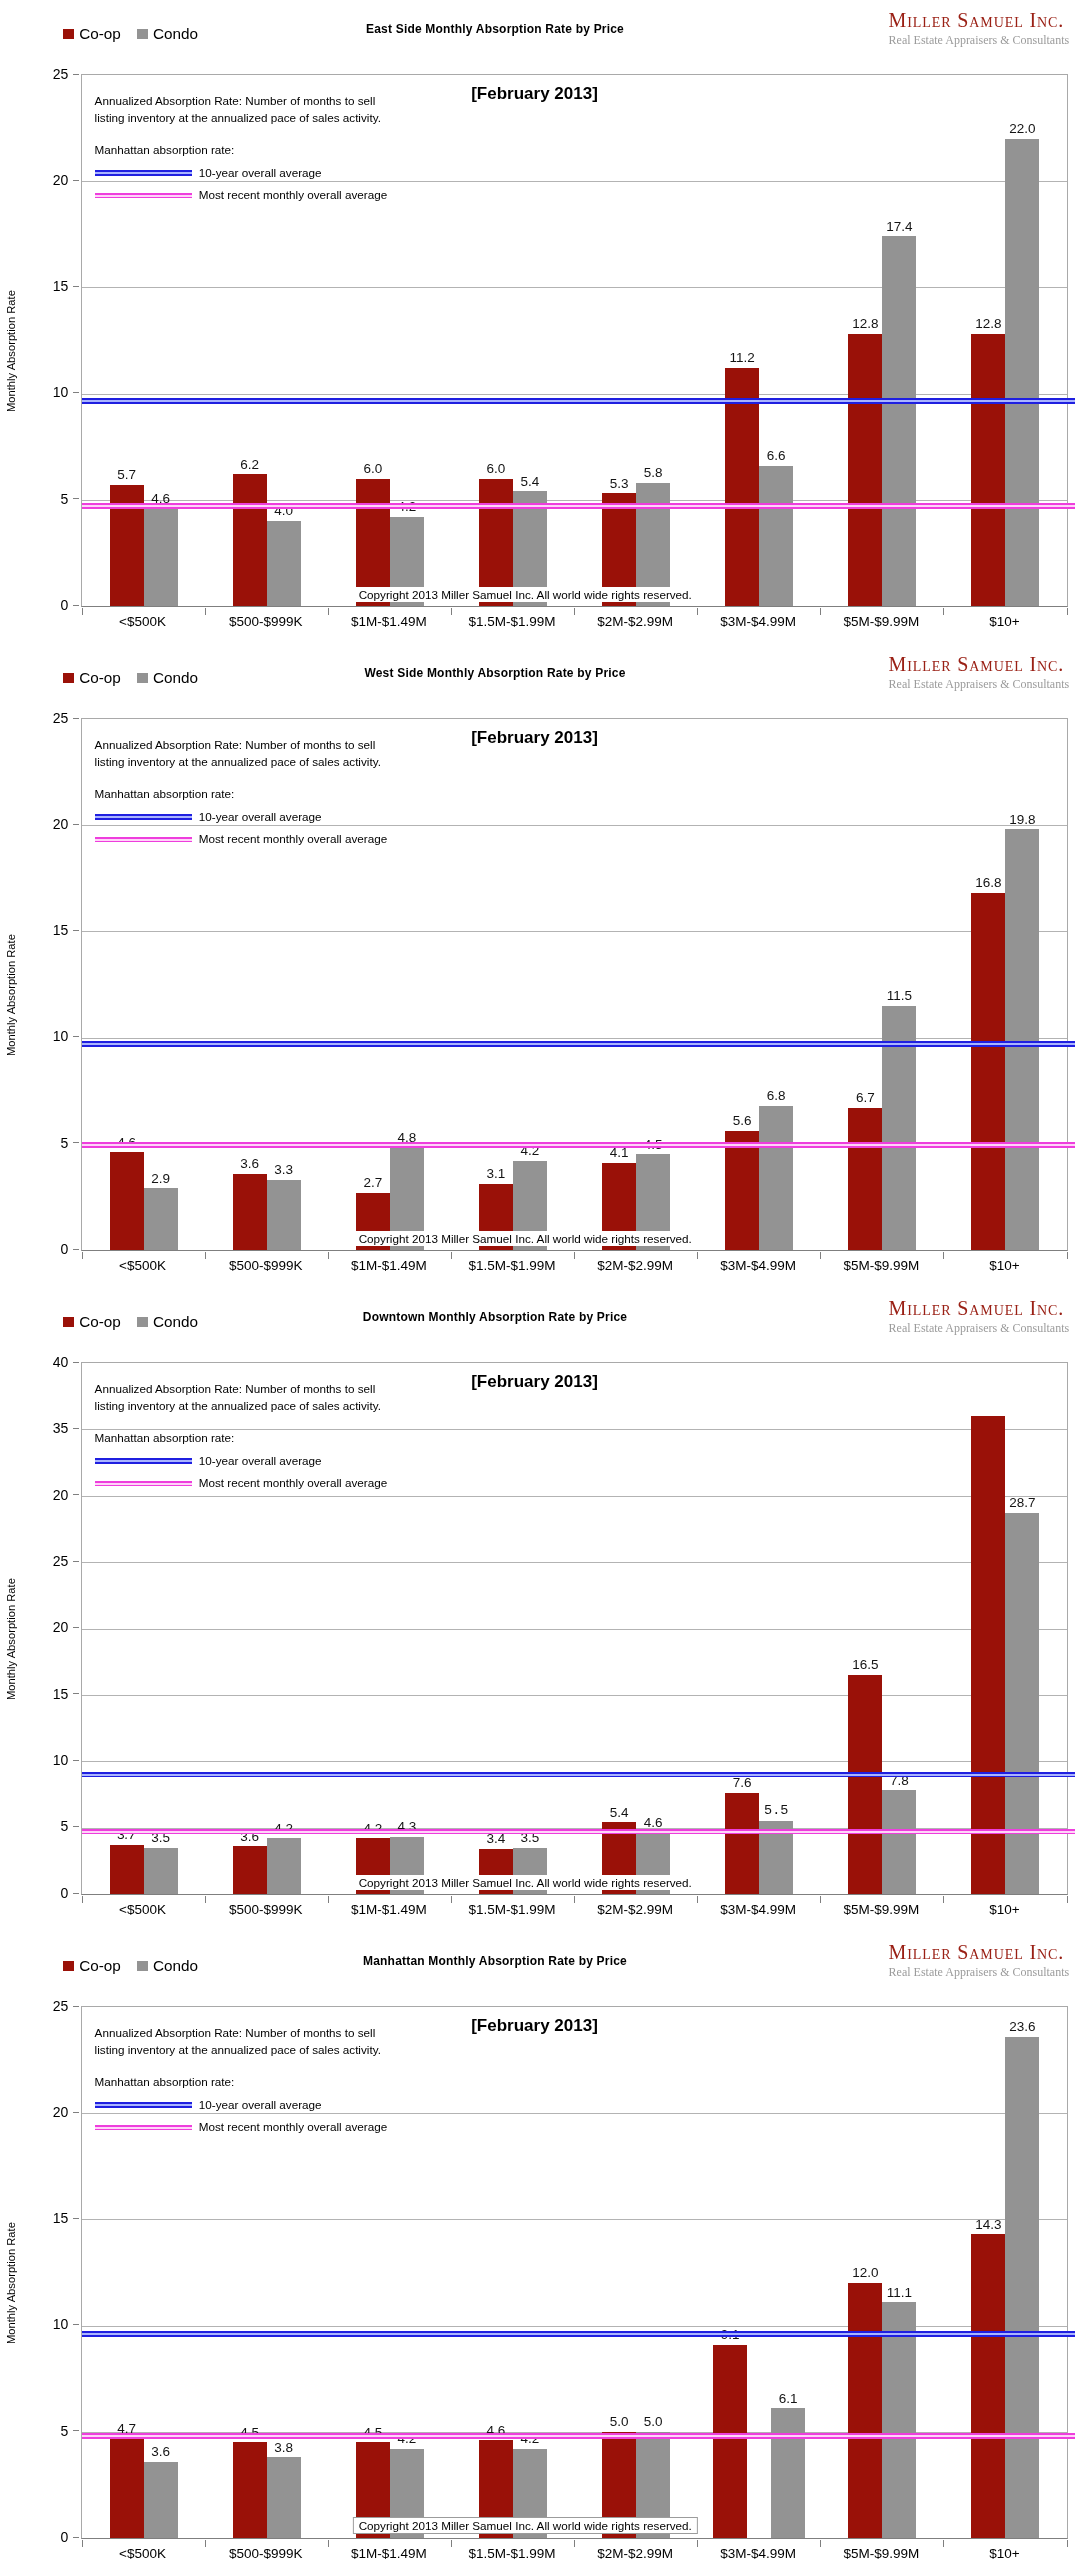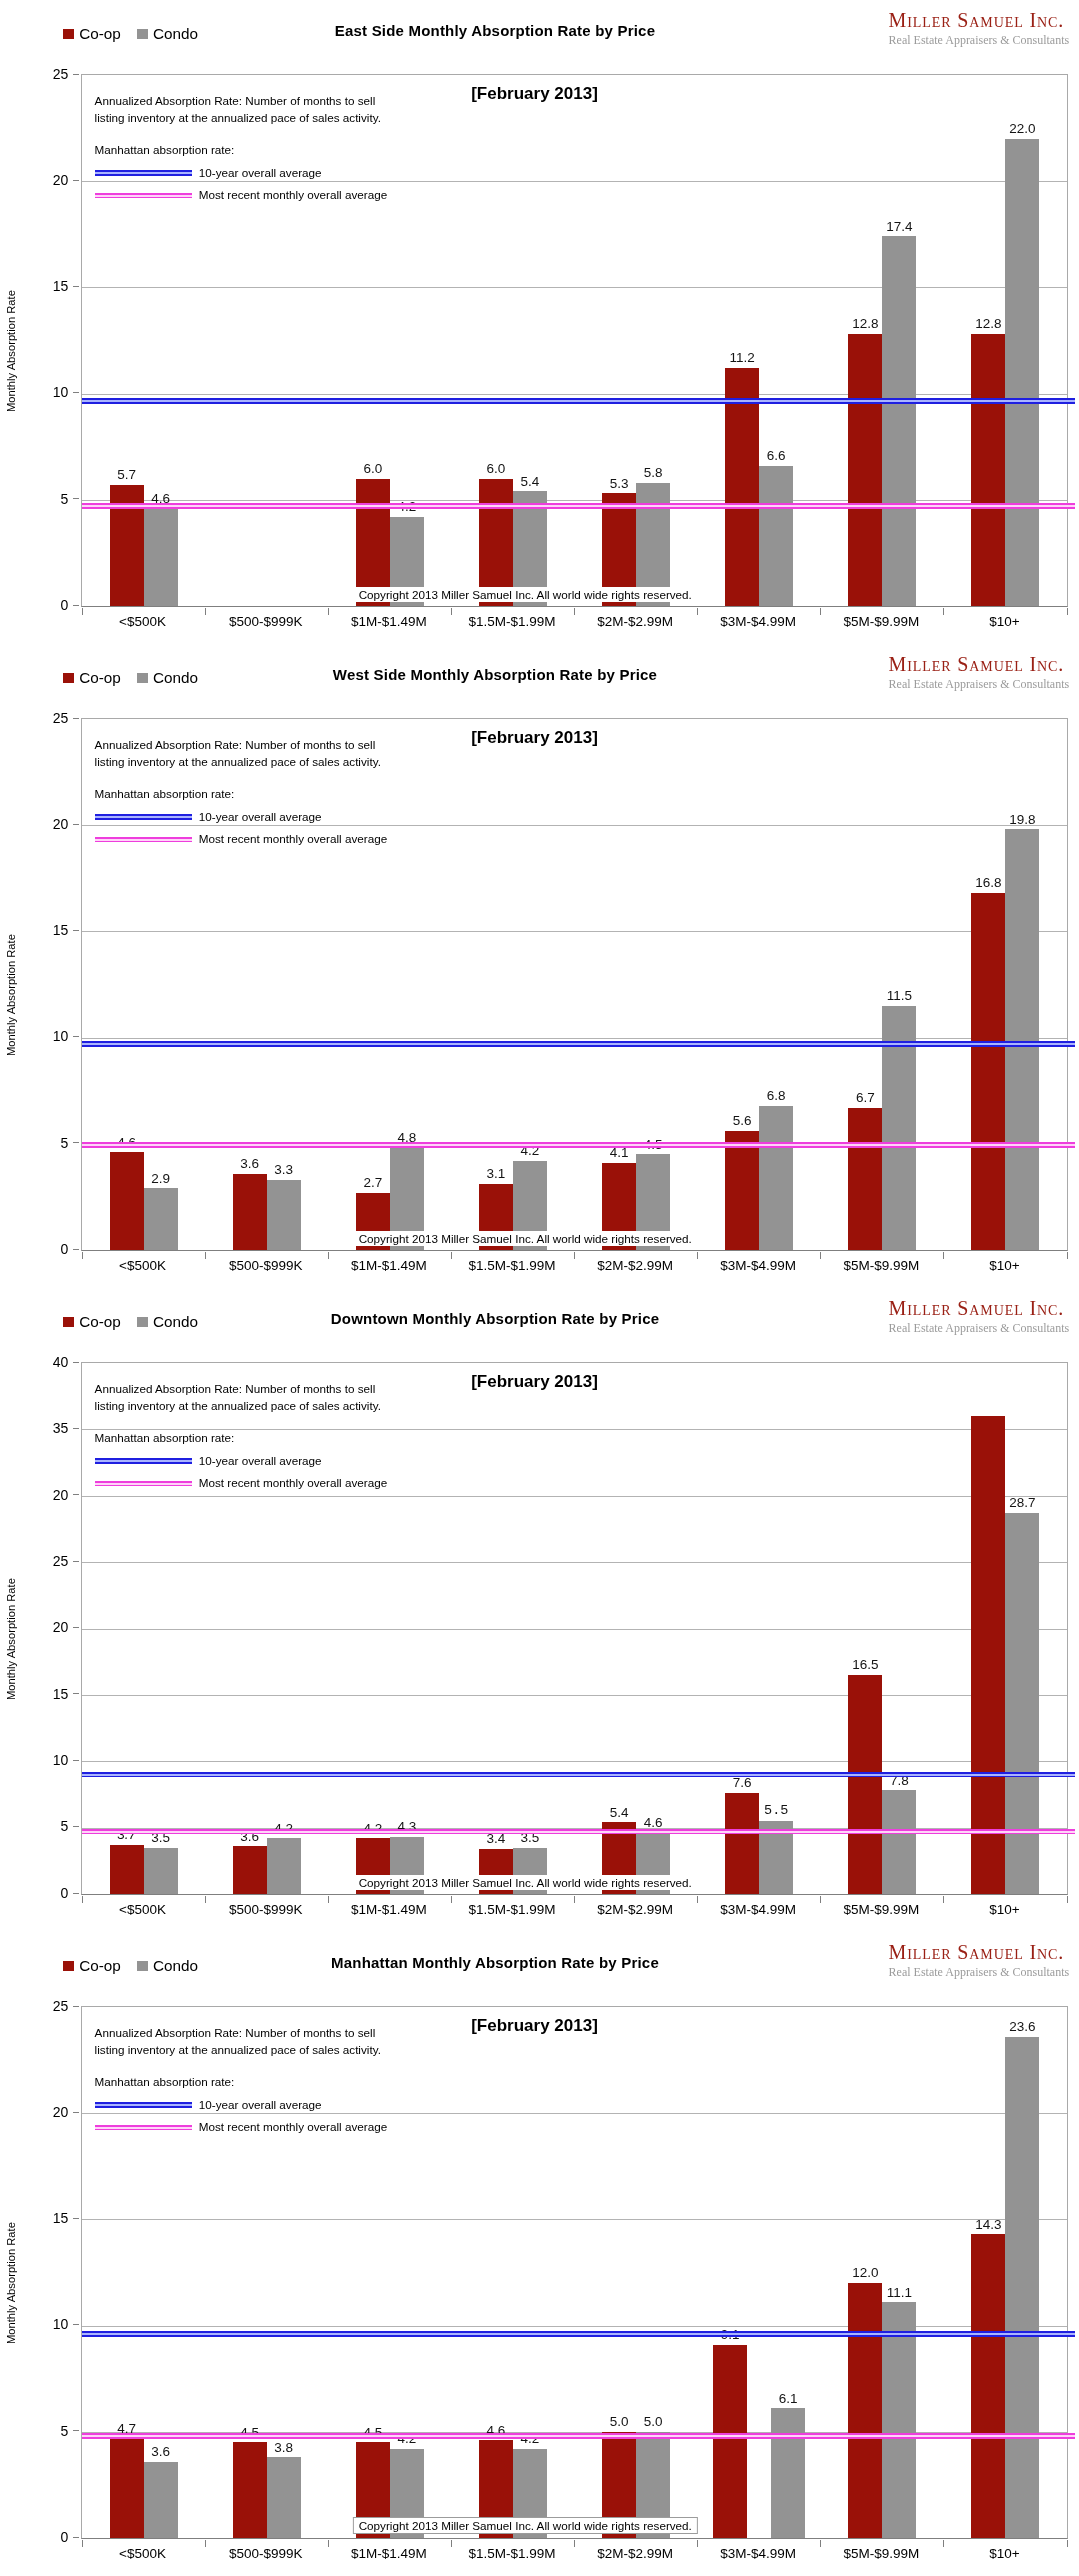--- a/index.html
+++ b/index.html
@@ -5,21 +5,21 @@
   html,body{margin:0;padding:0;background:#fff;}
   body{width:1080px;height:2576px;font-family:"Liberation Sans",sans-serif;color:#000;position:relative;}
   .panel{position:relative;width:1080px;height:644px;overflow:hidden;}
   .panel.last{height:643px;}
 
   
   .hdr-legend{position:absolute;left:63px;top:25px;display:flex;align-items:center;font-size:15.3px;z-index:4;}
   .sw{width:10.8px;height:10.8px;margin-right:5.4px;flex:none;}
   .sw.coop{background:#9A1108;}
   .sw.condo{background:#939393;margin-left:16px;}
-  .hdr-title{position:absolute;left:0;top:21.6px;width:990px;text-align:center;font-size:15px;font-weight:bold;letter-spacing:0.2px;z-index:3;}
+  .hdr-title{position:absolute;left:0;top:21.6px;width:990px;text-align:center;font-size:12px;font-weight:bold;letter-spacing:0.2px;z-index:3;}
   .logo{position:absolute;right:10.8px;top:9px;text-align:left;font-family:"Liberation Serif",serif;z-index:5;background:#fff;padding-left:7.2px;}
   .logo-name{font-size:20px;color:#9A2015;font-variant:small-caps;letter-spacing:0.9px;}
   .logo-sub{font-size:12px;color:#9B9B9B;margin-top:0.9px;}
 
   
   .plot{position:absolute;left:81px;top:74px;width:985px;height:531px;border:0.9px solid #A9A9A9;border-bottom:1.8px solid #7F7F7F;background:#fff;}
   .grid{position:absolute;left:0;right:0;height:0.9px;background:#B3B3B3;}
   .subtitle{position:absolute;top:9px;left:0;width:100%;text-align:center;font-size:17px;font-weight:bold;transform:translateX(-40px);z-index:3;}
   .annot{position:absolute;left:12.6px;top:18px;width:297px;font-size:11.7px;line-height:1.42;z-index:3;}
   .annot-main{width:288px;}
@@ -97,20 +97,28 @@
           <span class="sample magenta-line"></span>
           <span>Most recent monthly overall average</span>
         </div>
       </div>
       <div class="bar-group" style="left: 0%; width: 12.5%;">
           <div class="bar coop" style="height: 22.8%;">
             <span class="bar-label">5.7</span>
           </div>
           <div class="bar condo" style="height: 18.4%;">
             <span class="bar-label">4.6</span>
+          </div>
+        </div>
+        <div class="bar-group" style="left: 12.5%; width: 12.5%;">
+          <div class="bar coop" style="height: 24.8%;">
+            <span class="bar-label">6.2</span>
+          </div>
+          <div class="bar condo" style="height: 16%;">
+            <span class="bar-label">4.0</span>
           </div>
         </div>
         <div class="bar-group" style="left: 25%; width: 12.5%;">
           <div class="bar coop" style="height: 24%;">
             <span class="bar-label">6.0</span>
           </div>
           <div class="bar condo" style="height: 16.8%;">
             <span class="bar-label">4.2</span>
           </div>
         </div>

